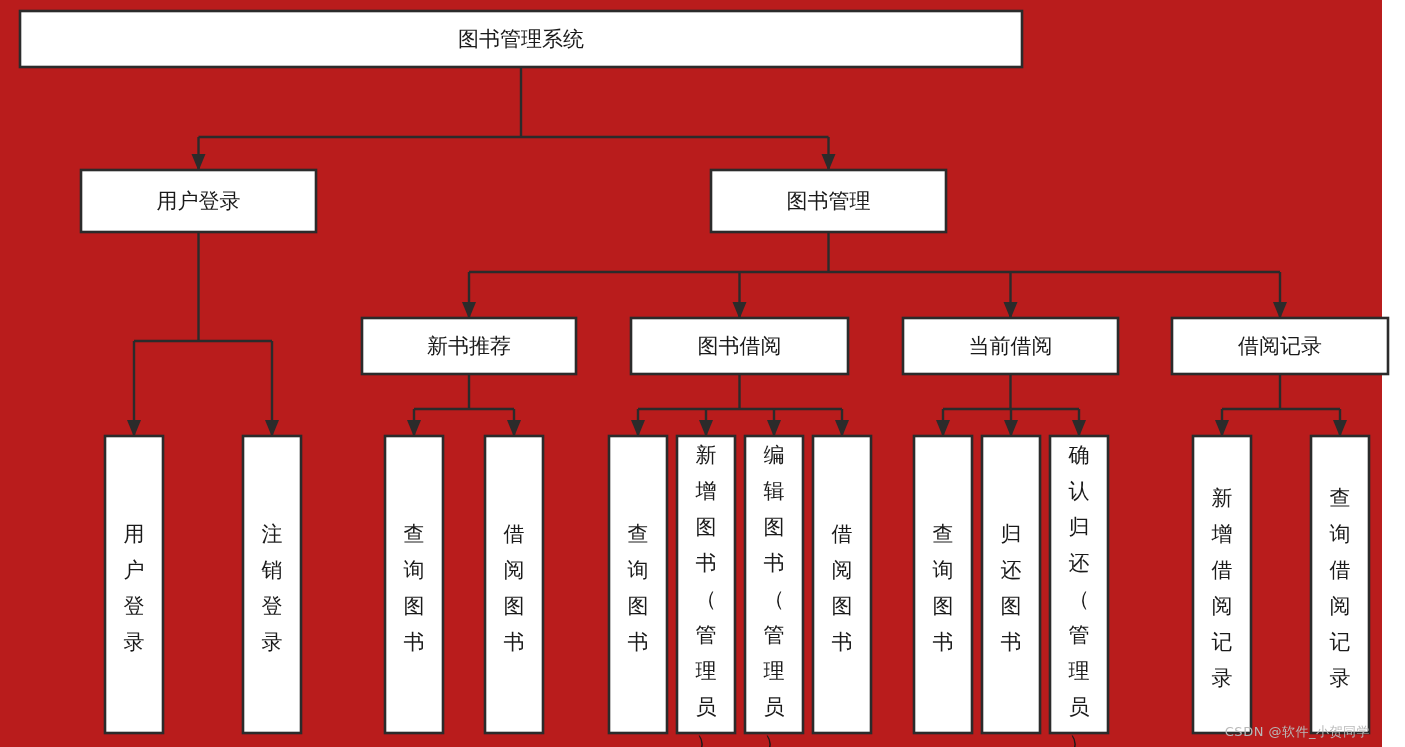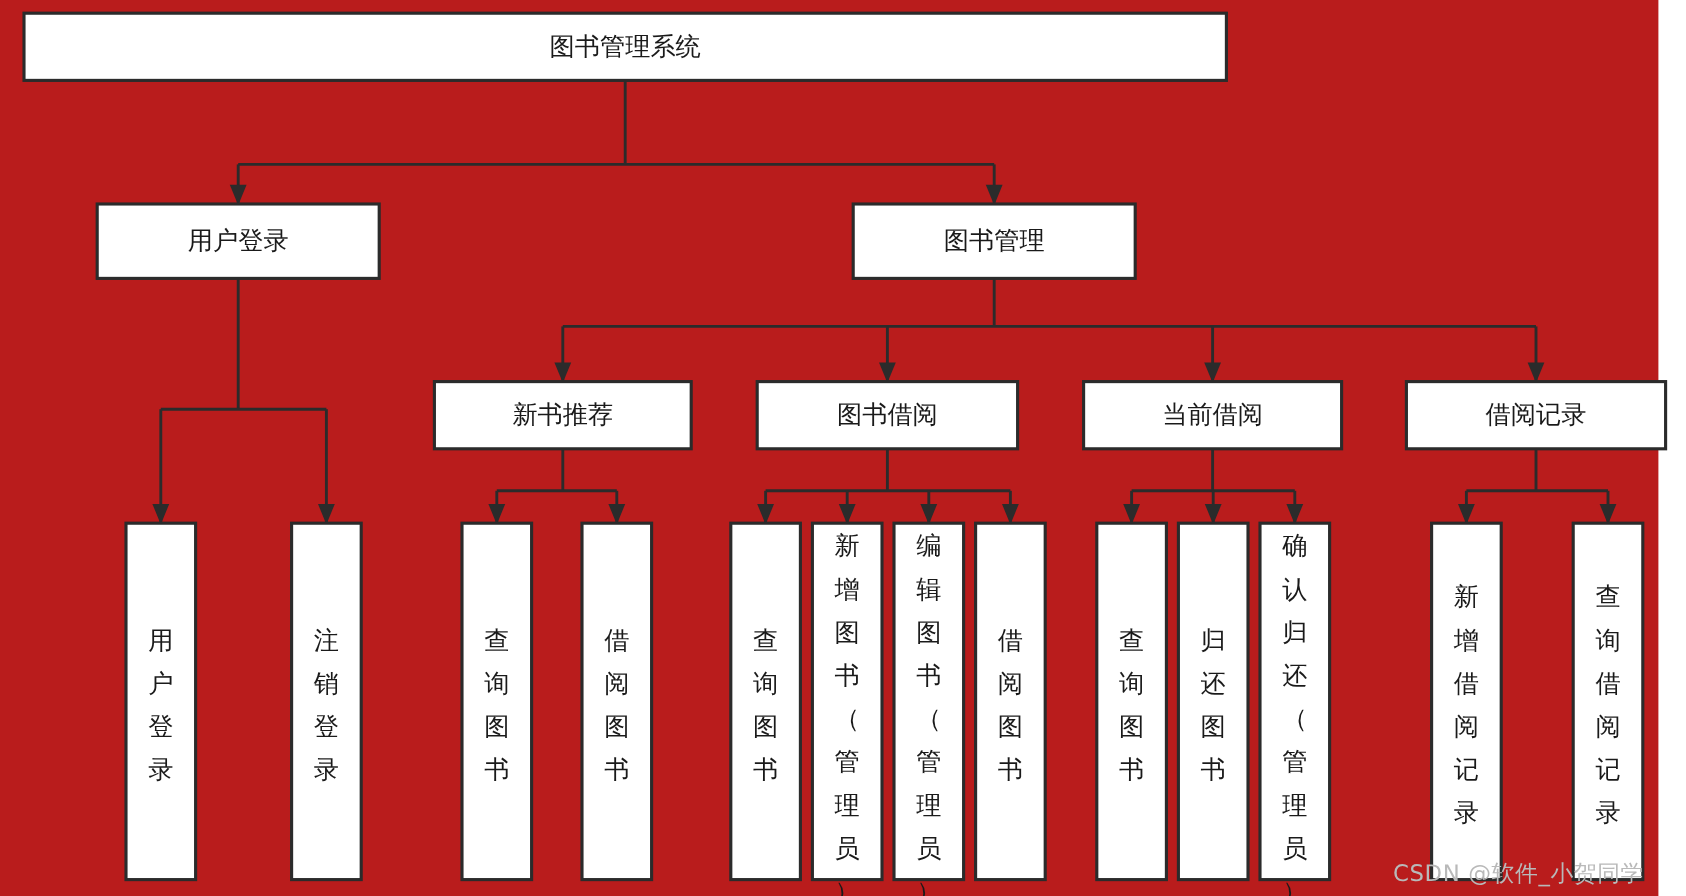--- a/index.html
+++ b/index.html
@@ -51,21 +51,21 @@
   }
   .arrow-head {
     fill: #2b2b2b;
     stroke: none;
   }
   .watermark {
     position: absolute;
     right: 12px;
     bottom: 6px;
     font-family: "DejaVu Sans", "Liberation Sans", sans-serif;
-    font-size: 19px;
+    font-size: 13px;
     color: #b9b9b9;
     white-space: nowrap;
     letter-spacing: 0.5px;
     user-select: none;
   }
 </style>
 </head>
 <body>
 
 <div id="diagram-root">

